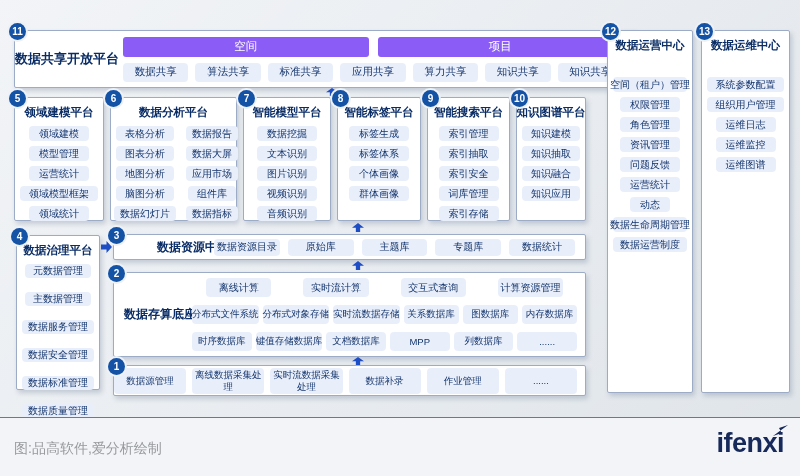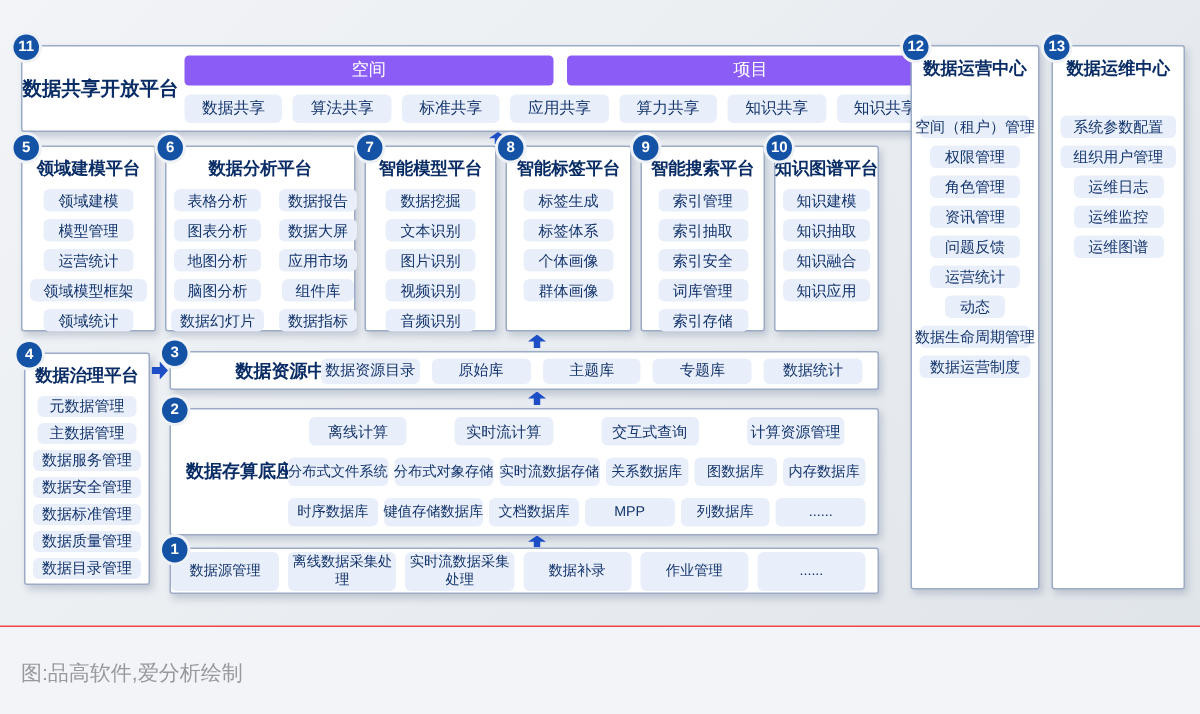--- a/index.html
+++ b/index.html
@@ -13,21 +13,21 @@
        background:#1452a6;color:#fff;font-size:10px;font-weight:bold;line-height:1;
        display:flex;align-items:center;justify-content:center;
        box-shadow:0 0 0 2px #eef1f5;z-index:3;}
   .title{font-weight:bold;color:#0a2d66;font-size:11.5px;white-space:nowrap;text-align:center;}
   .pill{background:#e9effa;color:#14356d;border-radius:4px;display:flex;align-items:center;
        justify-content:center;white-space:nowrap;font-size:10.5px;box-sizing:border-box;}
   
   .vbox{display:flex;flex-direction:column;align-items:center;padding-top:7px;}
   .vbox .list{display:flex;flex-direction:column;align-items:center;gap:5px;margin-top:6px;width:100%;}
   .vbox .pill{height:15px;padding:1px 10px;max-width:calc(100% - 10px);font-size:10px;}
-  .gov .list{gap:4px;text-align:right;}
+  .gov .list{gap:14px;text-align:right;}
   .gov .pill{height:14px;padding:1px 8px;}
   .tall .list{gap:5px;margin-top:24px;}
   
   .grid2 .list{display:grid;grid-template-columns:1fr 1fr;gap:5px 4px;justify-items:center;
        margin-top:6px;width:100%;}
   .grid2 .pill{height:15px;padding:1px 9px;max-width:calc(100% - 6px);font-size:10px;}
   
   .hbox{display:flex;align-items:center;}
   .hbox .title{flex:0 0 auto;text-align:left;padding-left:10px;font-size:12px;}
   .hrow{flex:1;display:flex;gap:8px;margin-right:10px;}
@@ -261,13 +261,17 @@
   <div class="arr" style="left:326px;top:88px;height:8px;"></div>
   <div class="arr" style="left:352px;top:223px;"></div>
   <div class="arr" style="left:352px;top:261px;"></div>
   <div class="arr" style="left:352px;top:357px;height:8px;"></div>
   <div class="arr right" style="left:101px;top:241px;"></div>
 
 </div>
 
 <div class="footer">
   <div class="caption">图:品高软件,爱分析绘制</div>
+  <div class="logo">
+    <span>ifenxi</span>
+    <span class="logo-arrow"></span>
+  </div>
 </div>
 
 </body></html>

